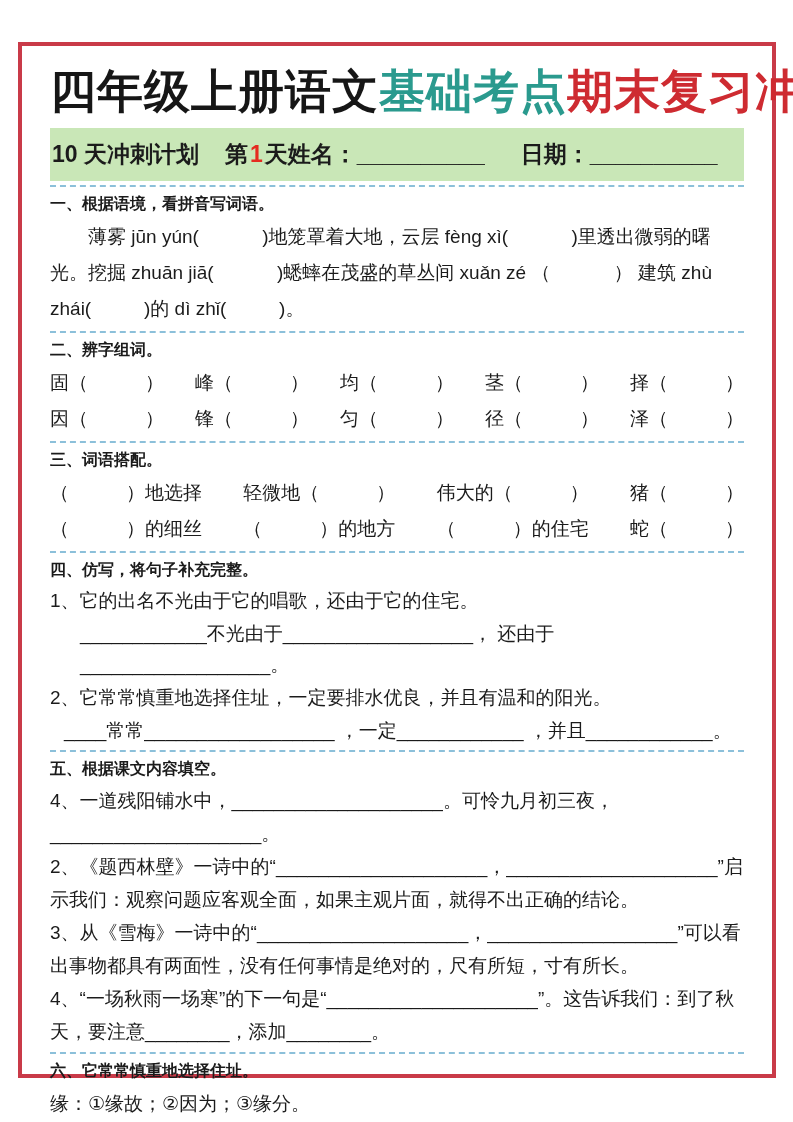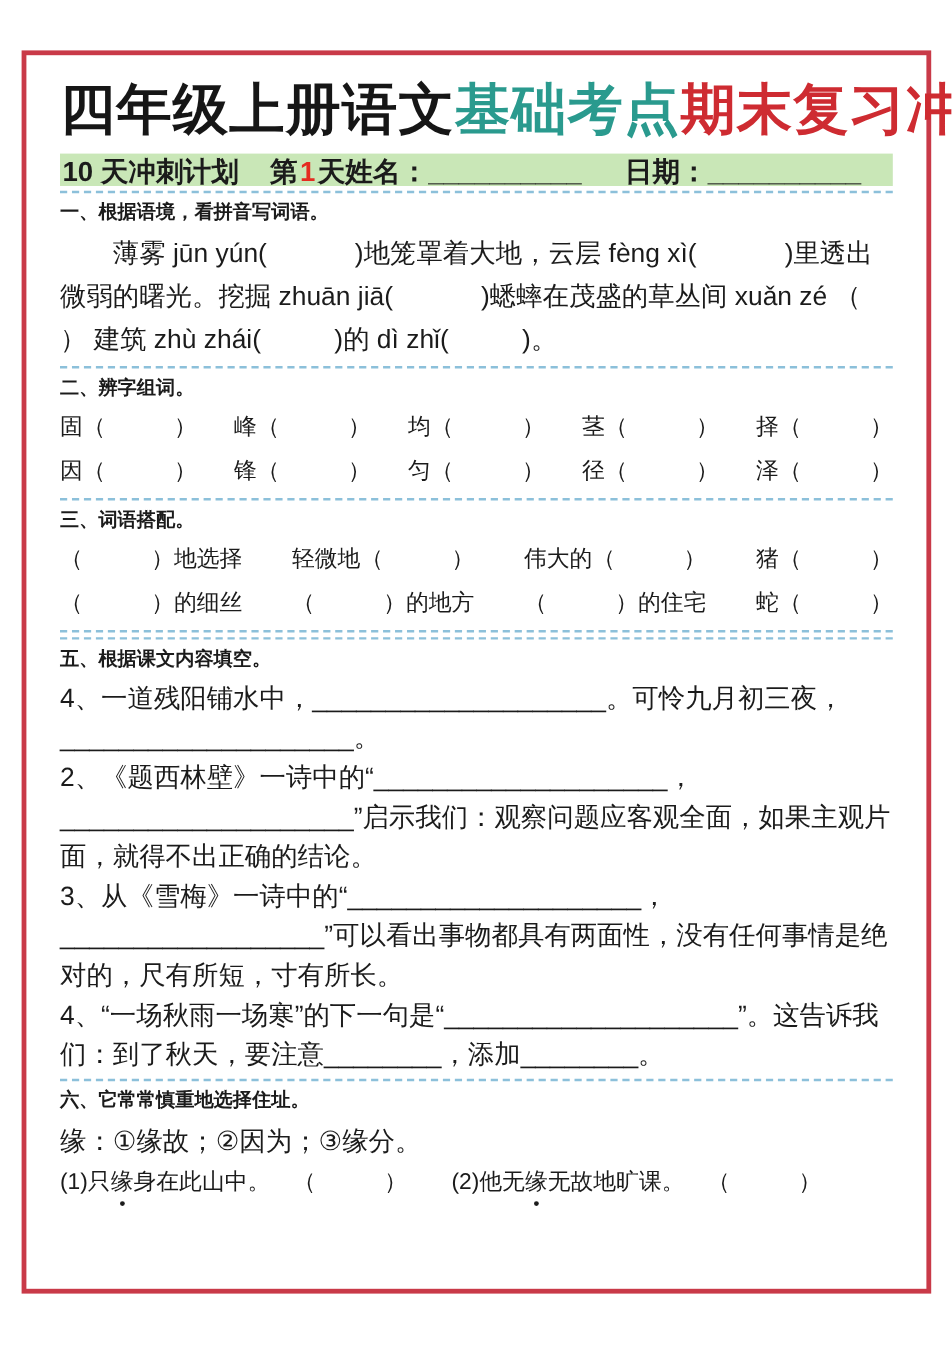--- a/index.html
+++ b/index.html
@@ -13,32 +13,32 @@
   .page{position:relative;width:793px;height:1122px;background:#fff;overflow:hidden}
   .frame{position:absolute;left:18px;top:42px;width:758px;height:1036px;
     border:4px solid var(--frame-red);padding:12px 28px 0 28px;background:#fff}
   
   .title{text-align:center;font-size:46px;font-weight:bold;line-height:54px;
     margin:6px 0 10px;letter-spacing:1px;white-space:nowrap}
   .title .t1{color:var(--title-black)}
   .title .t2{color:var(--title-teal)}
   .title .t3{color:var(--title-red)}
   
-  .banner{display:flex;align-items:flex-start;background:var(--banner-bg);
-    height:27px;padding:0 6px 0 2px;font-size:23px;font-weight:bold;white-space:nowrap}
+  .banner{display:flex;align-items:center;background:var(--banner-bg);
+    height:53px;padding:0 6px 0 2px;font-size:23px;font-weight:bold;white-space:nowrap}
   .banner .plan{margin-right:26px}
   .banner .day{}
   .banner .day-num{color:var(--banner-day-red);padding:0 2px}
   .banner .field{margin-left:auto}
   .banner .field + .field{margin-left:36px;margin-right:44px}
   
   .divider{border:none;border-top:2px dashed var(--divider-blue);margin:4px 0 3px}
   
   h2{font-size:16px;line-height:26px;margin:4px 0 2px;font-weight:bold}
-  .sec-text{font-size:22px;line-height:36px;white-space:pre-wrap}
+  .sec-text{font-size:19px;line-height:36px;white-space:pre-wrap}
   .para{text-indent:2em;line-height:36px}
   .grid-row{display:flex;justify-content:space-between;font-size:19px;line-height:36px}
   .fill-line{line-height:31px;margin:2px 0}
   .fill-line.indent{padding-left:30px}
   .fill-line.indent2{padding-left:14px}
   .course-p{line-height:33px}
   .meaning-row{display:flex;font-size:19px;line-height:34px}
   .meaning-item{flex:0 0 47%}
   .em-dot{position:relative;display:inline-block}
   .em-dot::after{content:'';position:absolute;left:50%;bottom:-2px;
@@ -99,20 +99,27 @@
       <div class="grid-row">
         <span>（　　　）的细丝</span>
         <span>（　　　）的地方</span>
         <span>（　　　）的住宅</span>
         <span>蛇（　　　）</span>
       </div>
     </section>
 
     <hr class="divider">
 
+    <section>
+      <h2>四、仿写，将句子补充完整。</h2>
+      <p class="sec-text fill-line">1、它的出名不光由于它的唱歌，还由于它的住宅。</p>
+      <p class="sec-text fill-line indent">____________不光由于__________________， 还由于__________________。</p>
+      <p class="sec-text fill-line">2、它常常慎重地选择住址，一定要排水优良，并且有温和的阳光。</p>
+      <p class="sec-text fill-line indent2">____常常__________________ ，一定____________ ，并且____________。</p>
+    </section>
 
     <hr class="divider">
 
     <section>
       <h2>五、根据课文内容填空。</h2>
       <p class="sec-text course-p">4、一道残阳铺水中，____________________。可怜九月初三夜，____________________。</p>
       <p class="sec-text course-p">2、《题西林壁》一诗中的“____________________，____________________”启示我们：观察问题应客观全面，如果主观片面，就得不出正确的结论。</p>
       <p class="sec-text course-p">3、从《雪梅》一诗中的“____________________，__________________”可以看出事物都具有两面性，没有任何事情是绝对的，尺有所短，寸有所长。</p>
       <p class="sec-text course-p">4、“一场秋雨一场寒”的下一句是“____________________”。这告诉我们：到了秋天，要注意________，添加________。</p>
     </section>

